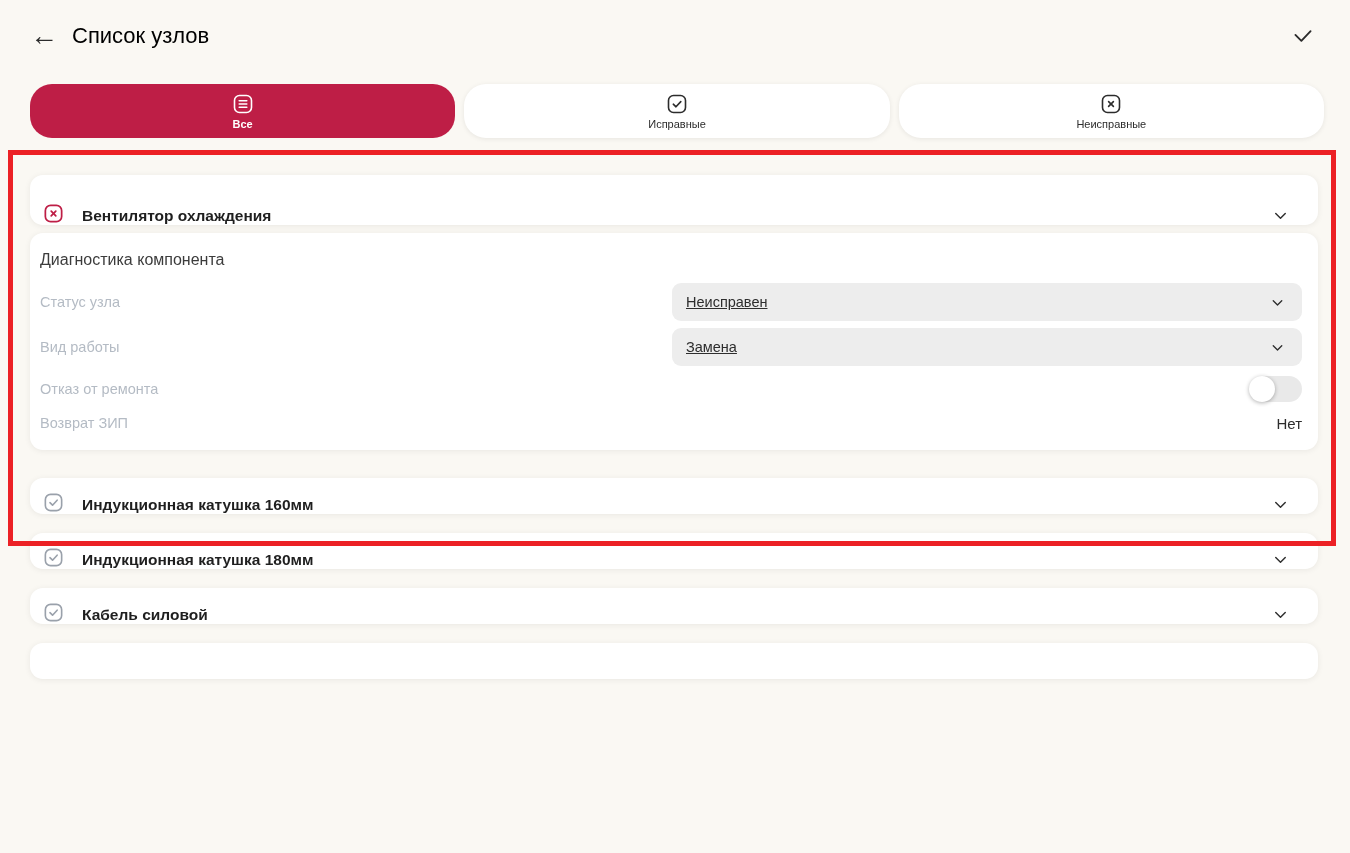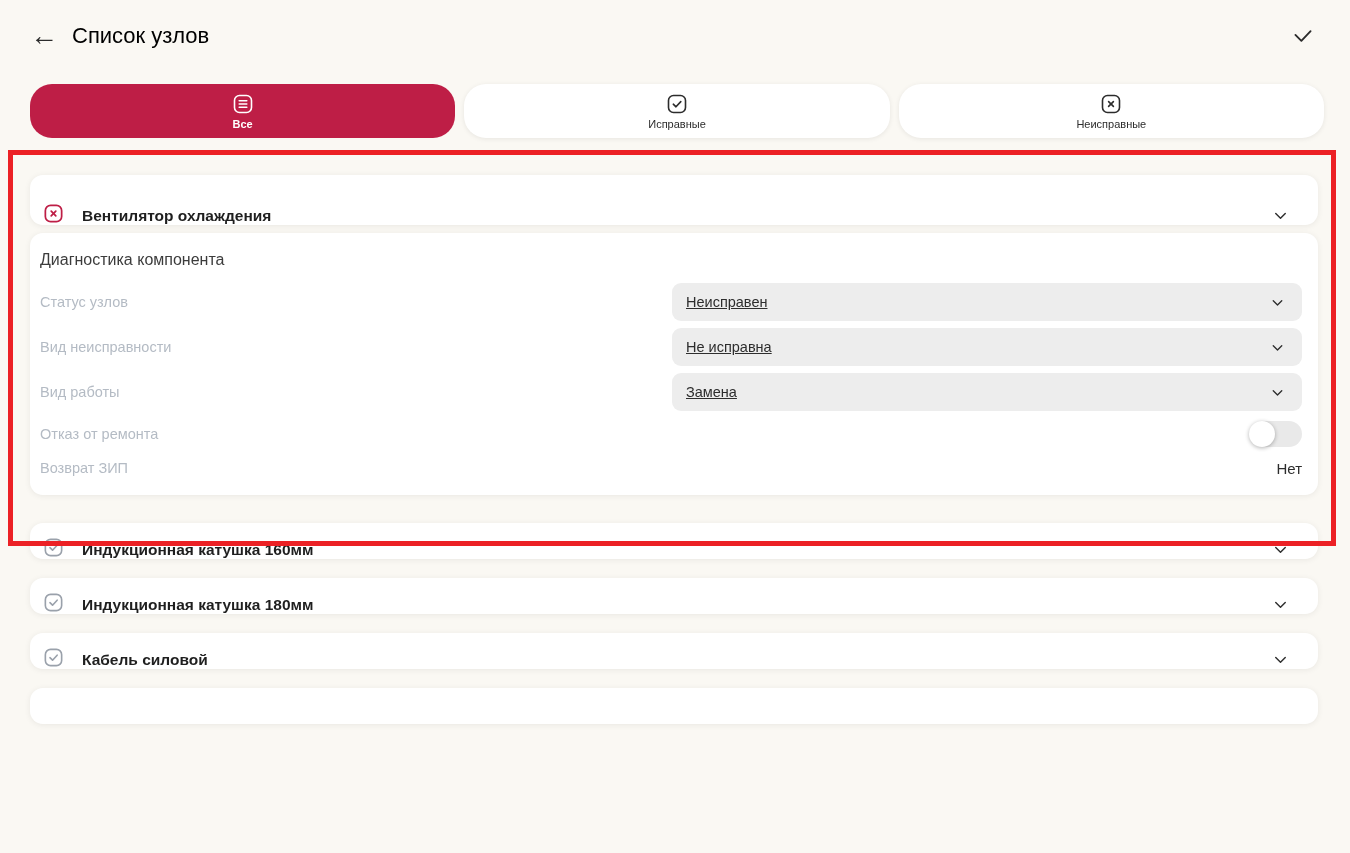--- a/index.html
+++ b/index.html
@@ -158,38 +158,29 @@
     <span class="item-title">Вентилятор охлаждения</span>
     <svg class="chev" viewBox="0 0 24 24" fill="none" stroke="currentColor" stroke-width="1.8" stroke-linecap="round" stroke-linejoin="round">
         <polyline points="6 9.5 12 15.5 18 9.5"></polyline>
       </svg>
   </div>
 
   <div class="detail-card">
     <div class="section-title">Диагностика компонента</div>
 
     <div class="field-row">
-      <span class="field-label">Статус узлов</span>
+      <span class="field-label">Статус узла</span>
       <div class="dropdown">
         <span class="dd-value">Неисправен</span>
         <svg class="chev" viewBox="0 0 24 24" fill="none" stroke="currentColor" stroke-width="1.9" stroke-linecap="round" stroke-linejoin="round">
             <polyline points="6 9.5 12 15.5 18 9.5"></polyline>
           </svg>
       </div>
     </div>
 
-    <div class="field-row">
-      <span class="field-label">Вид неисправности</span>
-      <div class="dropdown">
-        <span class="dd-value">Не исправна</span>
-        <svg class="chev" viewBox="0 0 24 24" fill="none" stroke="currentColor" stroke-width="1.9" stroke-linecap="round" stroke-linejoin="round">
-            <polyline points="6 9.5 12 15.5 18 9.5"></polyline>
-          </svg>
-      </div>
-    </div>
 
     <div class="field-row">
       <span class="field-label">Вид работы</span>
       <div class="dropdown">
         <span class="dd-value">Замена</span>
         <svg class="chev" viewBox="0 0 24 24" fill="none" stroke="currentColor" stroke-width="1.9" stroke-linecap="round" stroke-linejoin="round">
             <polyline points="6 9.5 12 15.5 18 9.5"></polyline>
           </svg>
       </div>
     </div>

